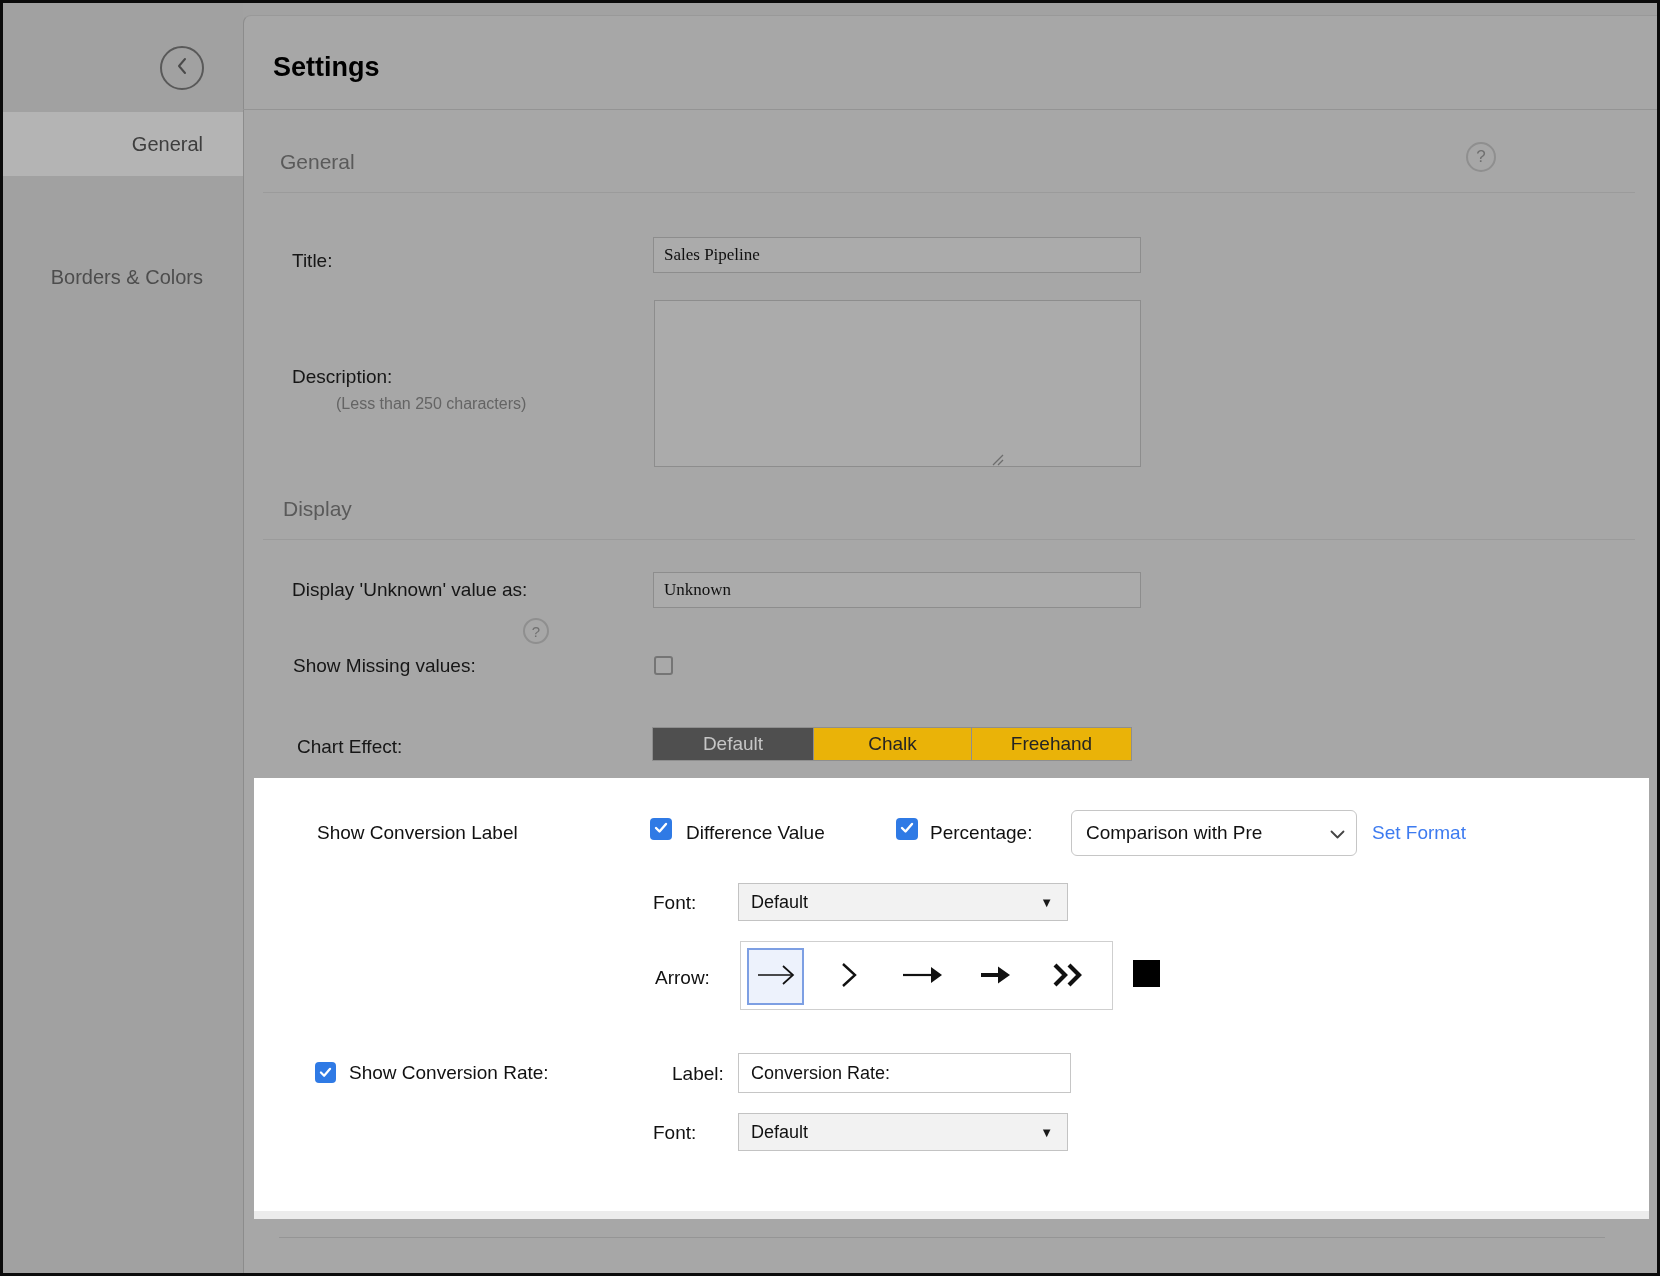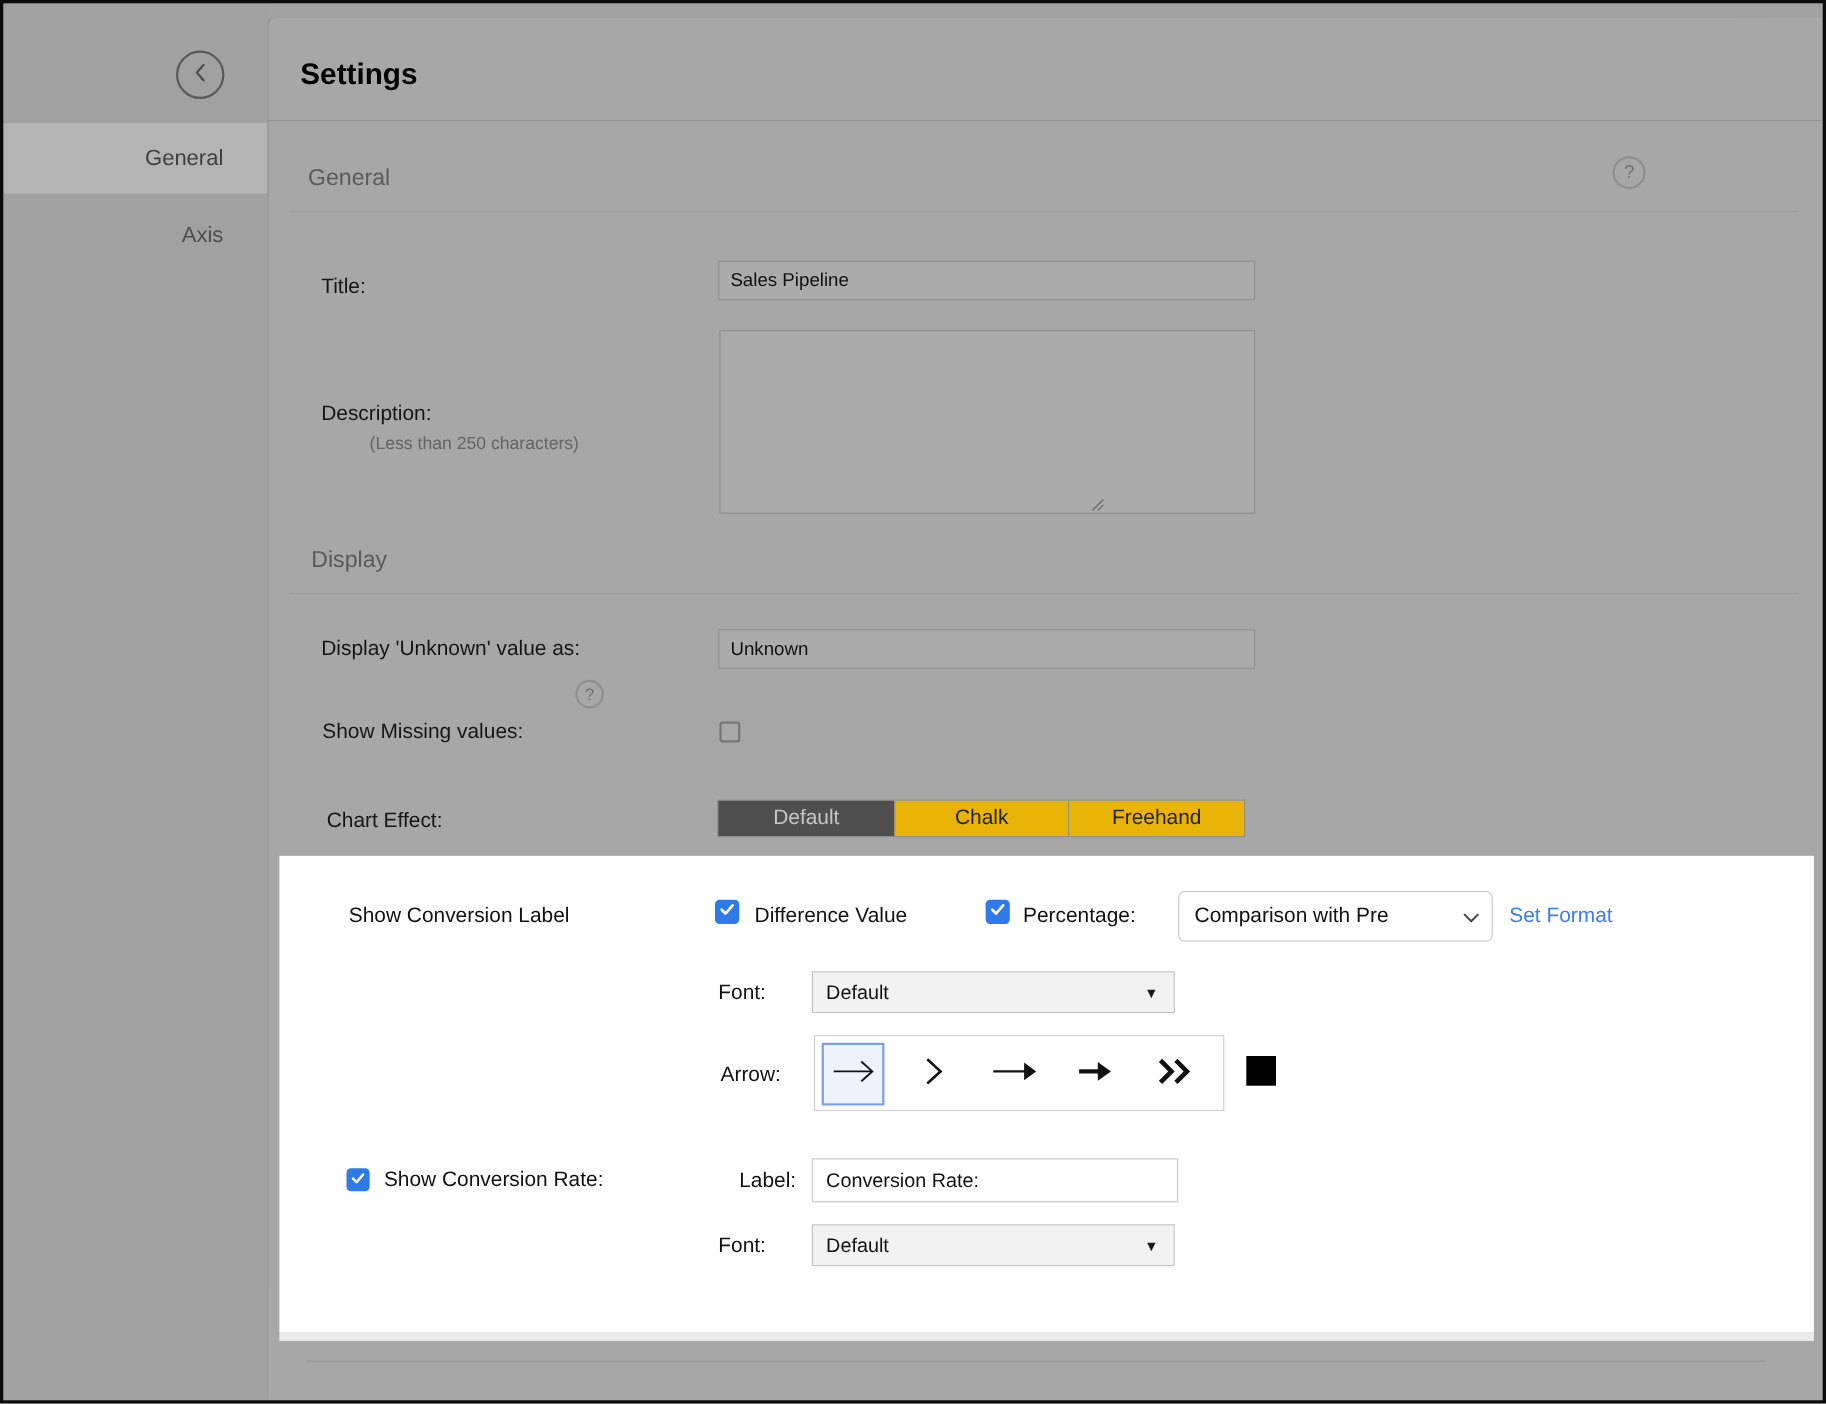--- a/index.html
+++ b/index.html
@@ -26,21 +26,21 @@
     border-left:1px solid #8c8c8c;border-top:1px solid #999;border-top-left-radius:8px;box-sizing:border-box;}
   .hdr{position:absolute;left:243px;top:15px;width:1414px;height:95px;border-bottom:1px solid #949494;
     box-sizing:border-box;border-top-left-radius:8px;}
   .win-title{position:absolute;left:273px;top:52px;font-size:27px;font-weight:600;color:#000000;}
 
   .sec-head{position:absolute;font-size:21px;color:#5a5a5a;}
   .hline{position:absolute;height:1px;background:#9b9b9b;}
   .lbl{position:absolute;font-size:19px;color:#161616;}
   .sublbl{position:absolute;font-size:16px;color:#646464;}
   .inp{position:absolute;background:#ababab;border:1px solid #8d8d8d;box-sizing:border-box;
-    font-family:Liberation Sans, sans-serif;font-size:17px;color:#101010;
+    font-family:Liberation Serif, serif;font-size:17px;color:#101010;
     padding:0 10px;outline:none;}
   textarea.inp{resize:none;padding:8px 10px;}
   .rsz{position:absolute;right:656px;top:452px;width:13px;height:13px;pointer-events:none;}
 
   .qcirc{position:absolute;border-radius:50%;border:2px solid #8f8f8f;box-sizing:border-box;
     color:#707070;display:flex;align-items:center;justify-content:center;}
   .qcirc.big{left:1466px;top:142px;width:30px;height:30px;font-size:17px;}
   .qcirc.small{left:523px;top:618px;width:26px;height:26px;font-size:15px;}
 
   .cb-dim{position:absolute;left:654px;top:656px;width:19px;height:19px;border:2px solid #757575;
@@ -84,22 +84,22 @@
   <div class="back-btn">
     <span>
       <svg width="12" height="18" viewBox="0 0 12 18">
           <polyline points="9,2 3,9 9,16" fill="none" stroke="#4a4a4a" stroke-width="2" stroke-linecap="round" stroke-linejoin="round"></polyline>
         </svg>
     </span>
   </div>
   <div class="side-item sel" style="top:109px">
       <span>General</span>
     </div>
-  <div class="side-item" style="top:179px">
-      <span>Axis</span>
+  <div class="side-item" style="top:242px">
+      <span>Borders &amp; Colors</span>
     </div>
 </div>
 
 <div class="main"></div>
 <div class="hdr"></div>
 <div class="win-title">Settings</div>
 
 <div class="sec-head" style="left:280px;top:150px;">General</div>
 <div class="qcirc big">
     <span>?</span>

